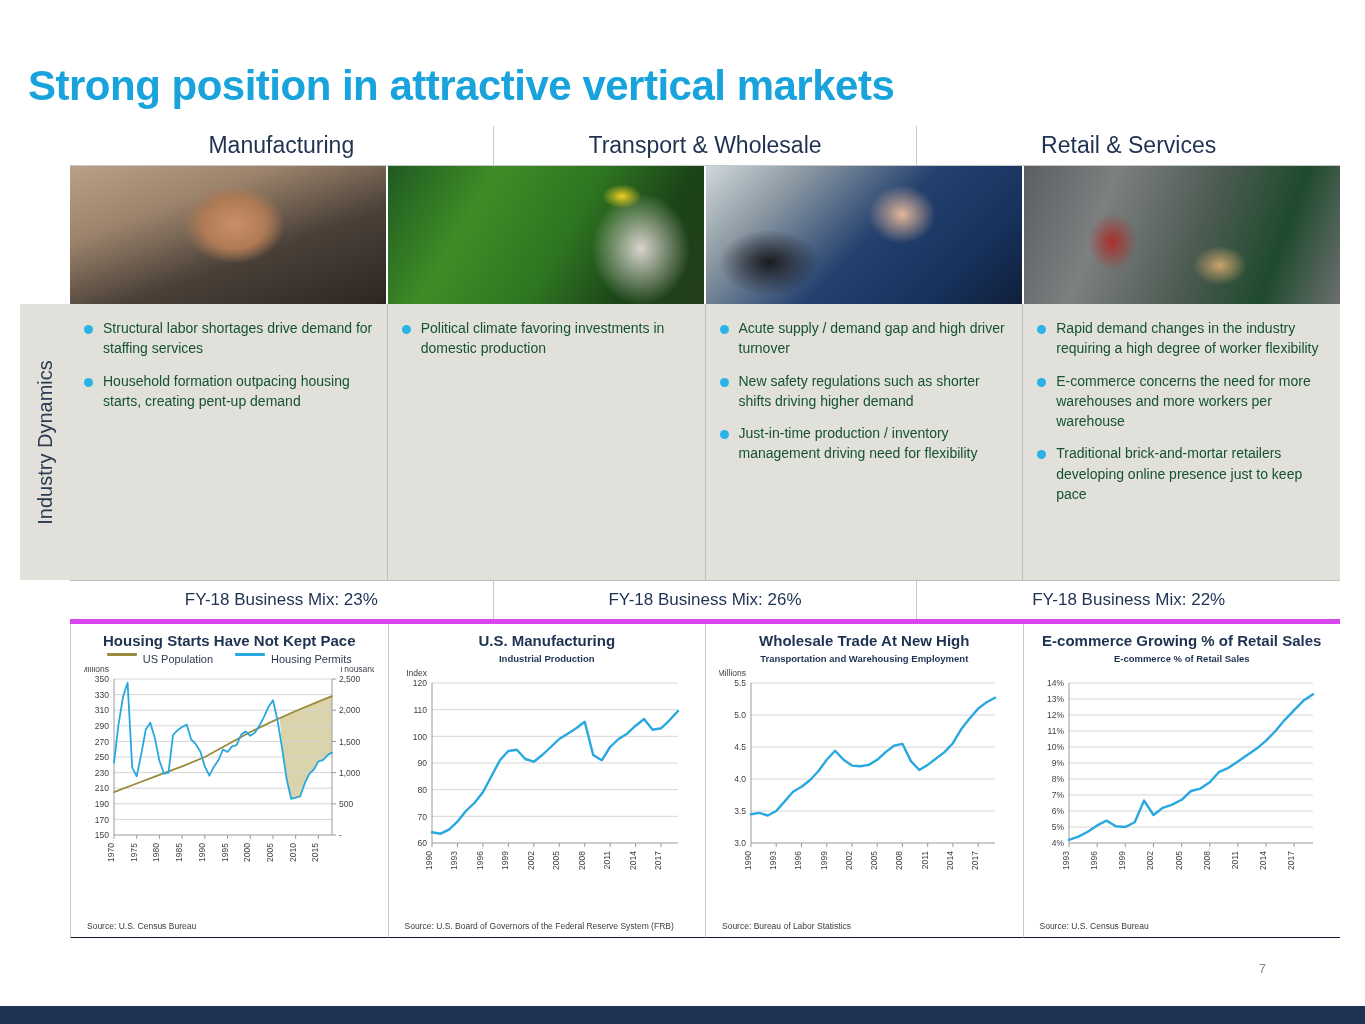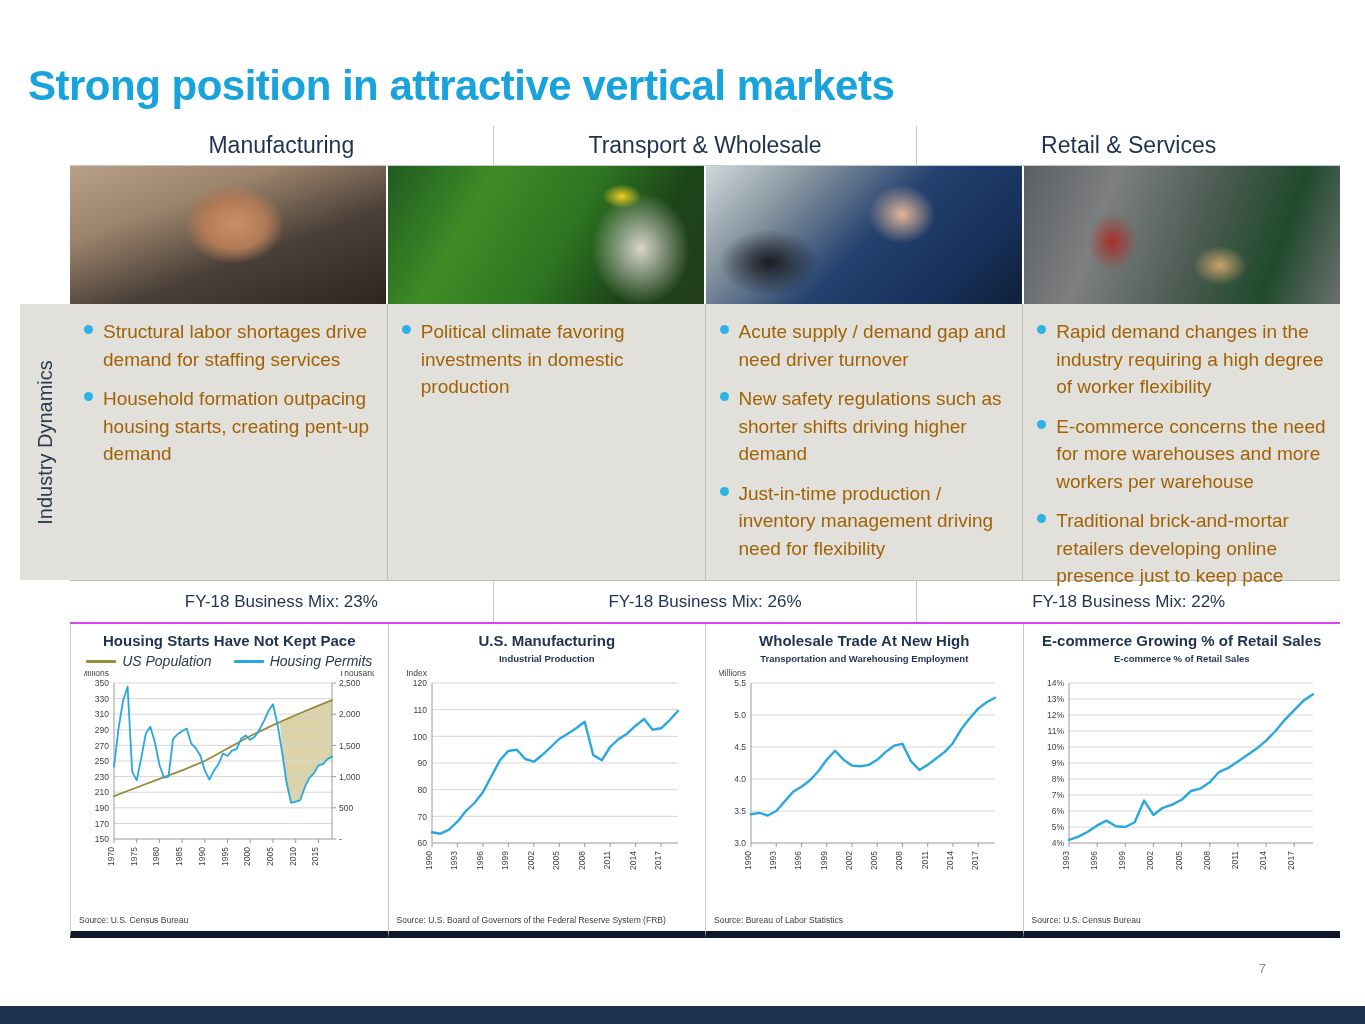--- a/index.html
+++ b/index.html
@@ -70,61 +70,61 @@
   .dyn-cell {
     flex: 1 1 0; padding: 14px 14px 10px 14px;
     border-right: 1px solid #bdbdbd; background: #E2E0DA;
   }
   .dyn-cell:last-child { border-right: none; }
   .bullet { display: flex; margin-bottom: 12px; }
   .dot {
     flex: 0 0 auto; width: 9px; height: 9px; border-radius: 50%;
     background: #2BB3E8; margin-top: 7px; margin-right: 10px;
   }
-  .btext { font-size: 19px; line-height: 1.45; color: #a16207; }
+  .btext { font-size: 14px; line-height: 1.45; color: #14532d; }
 
   .side-label {
     position: absolute; left: -50px; top: 0;
     width: 50px; height: 276px; background: #E2E0DA;
     display: flex; align-items: center; justify-content: center;
   }
   .side-label span {
     transform: rotate(-90deg); white-space: nowrap;
     font-size: 20px; color: #2B3A4F;
   }
 
   
-  .mix-row { display: flex; height: 44px; border-top: 1px solid #bdbdbd; border-bottom:2px solid #d946ef; }
+  .mix-row { display: flex; height: 44px; border-top: 1px solid #bdbdbd; border-bottom:5px solid #d946ef; }
   .mix-cell {
     flex: 1 1 0; display: flex; align-items: center; justify-content: center;
     font-size: 17px; color: #1F3252; border-right: 1px solid #c8c8c8; background:#fff;
   }
   .mix-cell:last-child { border-right: none; }
 
   
   .chart-row { display: flex; height: 314px; background:#fff; }
   .chart-cell {
     flex: 1 1 0; position: relative; border-right: 1px solid #c8c8c8;
-    border-bottom: 7px solid #0f172a; padding: 8px 6px 0 6px; background:#fff;
+    border-bottom: 1px solid #0f172a; padding: 8px 6px 0 6px; background:#fff;
   }
   .chart-cell:last-child { border-right: none; }
   .chart-cell:first-child { border-left: 1px solid #c8c8c8; }
   .chart-head {
     text-align: center; font-size: 15px; font-weight: bold; color: #1F3252;
     margin-bottom: 4px;
   }
   .chart-sub {
     text-align: center; font-size: 9.5px; font-weight: bold; color: #1F3252;
     margin-bottom: 3px;
   }
   .legend { display:flex; justify-content:center; gap:22px; margin-bottom: 2px; }
-  .legend-item { display:flex; align-items:center; gap:6px; font-size:14px; color:#2B3A4F;font-style:italic; }
+  .legend-item { display:flex; gap:6px; font-size:11px; color:#2B3A4F; }
   .legend-swatch { width: 30px; height: 3px; border-radius:1px; }
   .src {
-    position: absolute; left: 8px; bottom: 6px;
+    position: absolute; left: 16px; bottom: 6px;
     font-size: 8.5px; color: #3A3A3A;
   }
   .svg-wrap { width: 100%; display:flex; justify-content:center; }
 </style>
 </head>
 <body>
 
 <div class="slide">
 
   <div class="slide-title">Strong position in attractive vertical markets</div>
@@ -171,21 +171,21 @@
       <div class="dyn-cell">
         <div class="bullet">
           <div class="dot"></div>
           <div class="btext">Political climate favoring investments in domestic production</div>
         </div>
       </div>
 
       <div class="dyn-cell">
         <div class="bullet">
           <div class="dot"></div>
-          <div class="btext">Acute supply / demand gap and need driver turnover</div>
+          <div class="btext">Acute supply / demand gap and high driver turnover</div>
         </div>
         <div class="bullet">
           <div class="dot"></div>
           <div class="btext">New safety regulations such as shorter shifts driving higher demand</div>
         </div>
         <div class="bullet">
           <div class="dot"></div>
           <div class="btext">Just-in-time production / inventory management driving need for flexibility</div>
         </div>
       </div>

